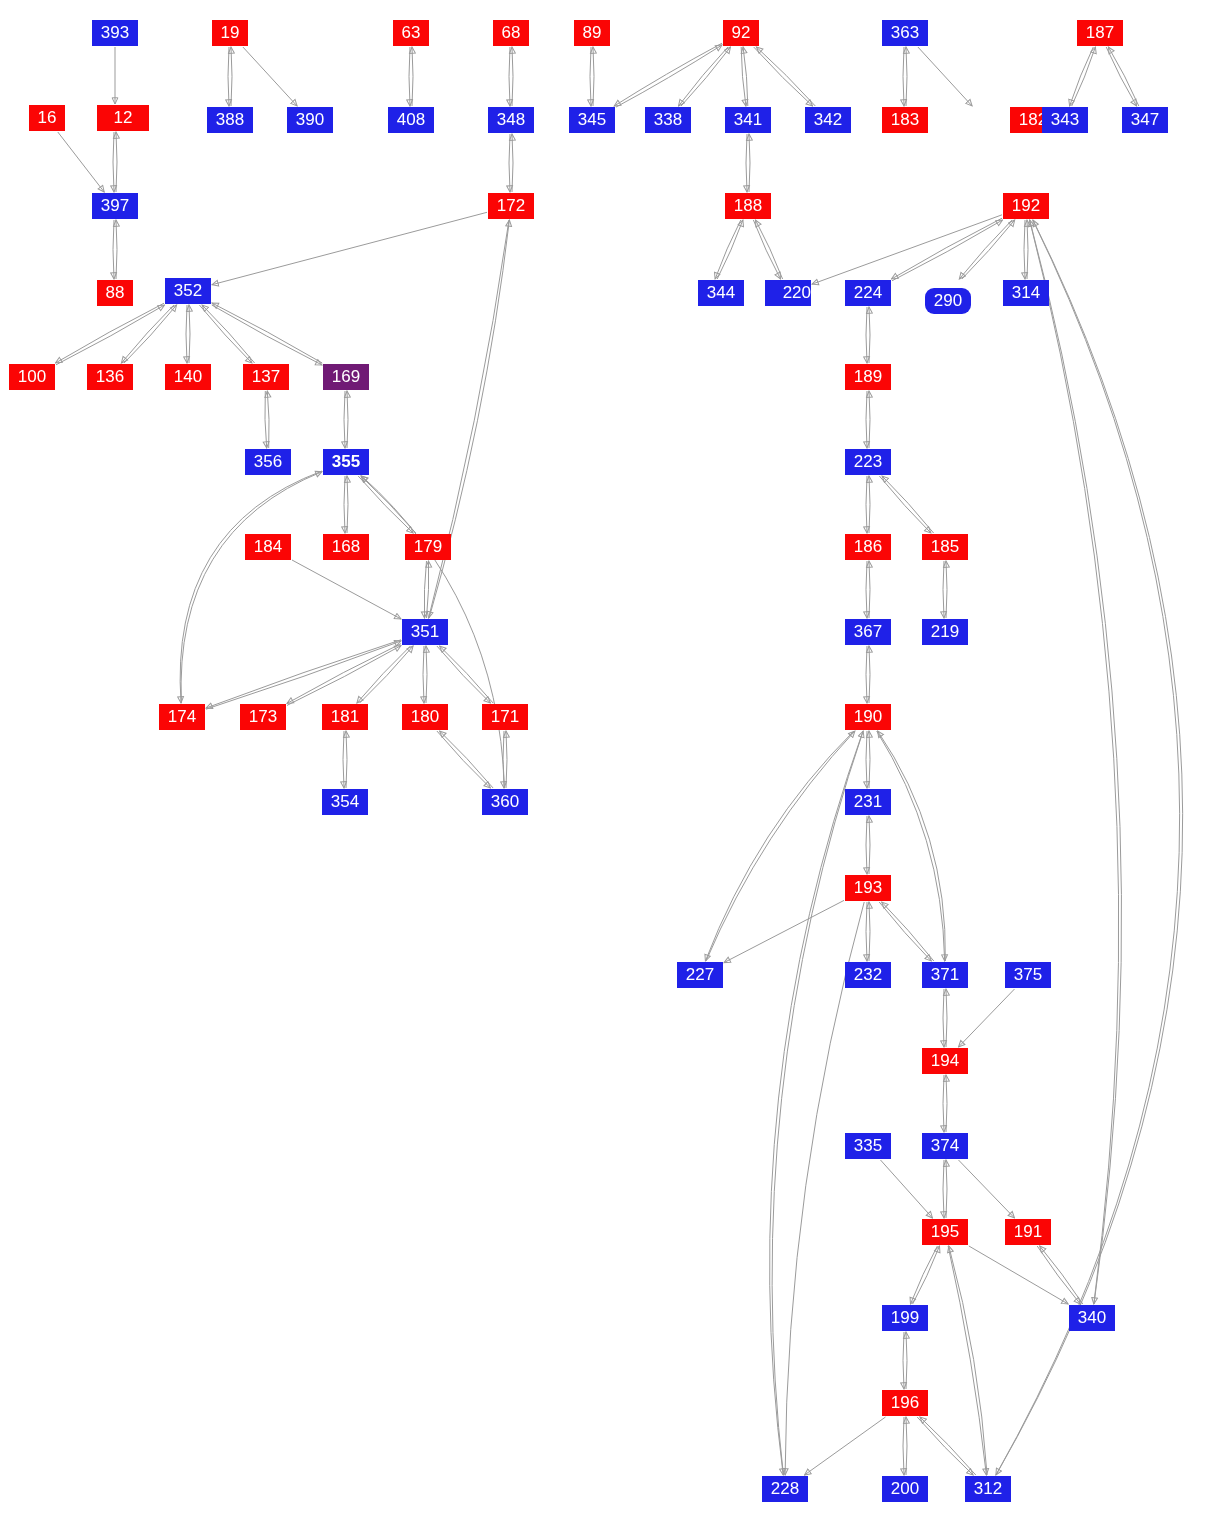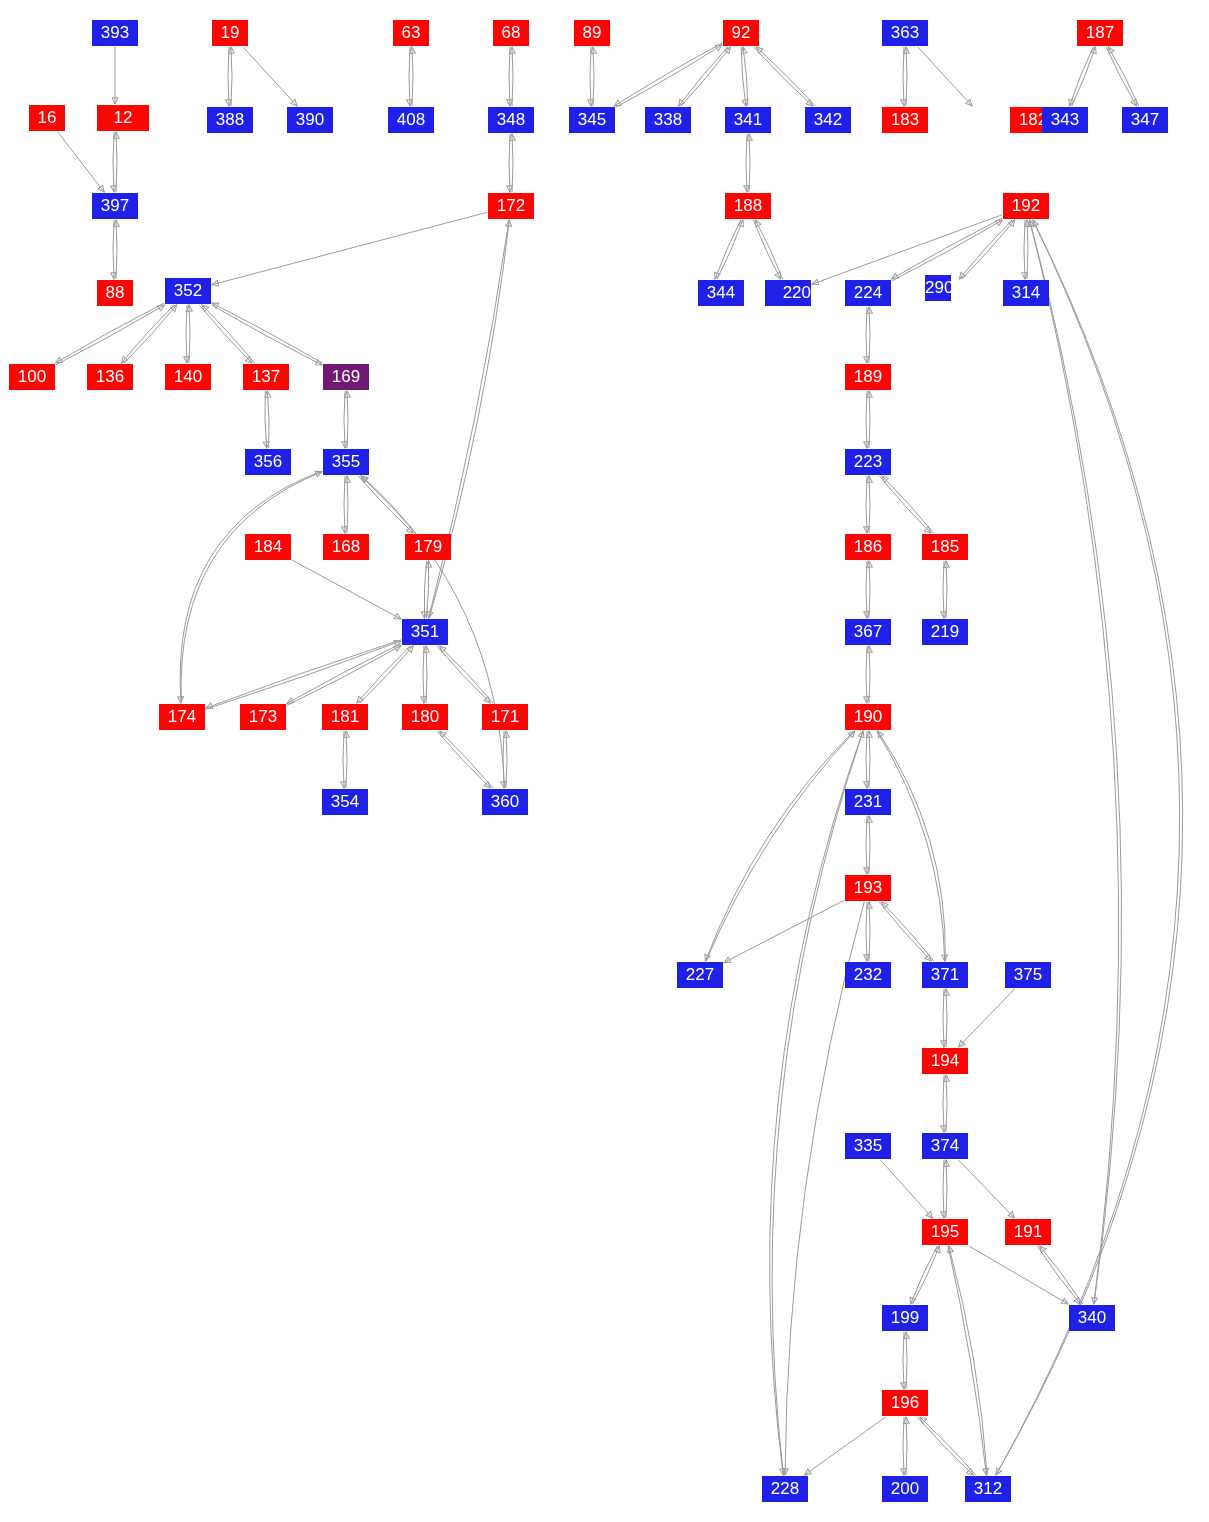--- a/index.html
+++ b/index.html
@@ -217,30 +217,30 @@
       <div class="node" style="background: rgb(31, 33, 232); width: 46px; left: 1122px; top: 107px;">347</div>
       <div class="node" style="background: rgb(31, 33, 232); width: 46px; left: 92px; top: 193px;">397</div>
       <div class="node" style="background: rgb(251, 5, 5); width: 46px; left: 488px; top: 193px;">172</div>
       <div class="node" style="background: rgb(251, 5, 5); width: 46px; left: 725px; top: 193px;">188</div>
       <div class="node" style="background: rgb(251, 5, 5); width: 46px; left: 1003px; top: 193px;">192</div>
       <div class="node" style="background: rgb(251, 5, 5); width: 36px; left: 97px; top: 280px;">88</div>
       <div class="node" style="background: rgb(31, 33, 232); width: 46px; left: 165px; top: 278px;">352</div>
       <div class="node" style="background: rgb(31, 33, 232); width: 46px; left: 687px; top: 280px; margin-left: 11px;">344</div>
       <div class="node" style="background: rgb(31, 33, 232); width: 46px; left: 765px; top: 280px; text-align: right;">220</div>
       <div class="node" style="background: rgb(31, 33, 232); width: 46px; left: 845px; top: 280px;">224</div>
-      <div class="node" style="background: rgb(31, 33, 232); width: 26px; left: 925px; top: 275px;">290</div>
+      <div class="node" style="background: rgb(31, 33, 232); width: 46px; left: 925px; top: 288px; border-radius: 9px;">290</div>
       <div class="node" style="background: rgb(31, 33, 232); width: 46px; left: 1003px; top: 280px;">314</div>
       <div class="node" style="background: rgb(251, 5, 5); width: 46px; left: 9px; top: 364px;">100</div>
       <div class="node" style="background: rgb(251, 5, 5); width: 46px; left: 87px; top: 364px;">136</div>
       <div class="node" style="background: rgb(251, 5, 5); width: 46px; left: 165px; top: 364px;">140</div>
       <div class="node" style="background: rgb(251, 5, 5); width: 46px; left: 243px; top: 364px;">137</div>
       <div class="node" style="background: #701a75; width: 46px; left: 323px; top: 364px;">169</div>
       <div class="node" style="background: rgb(251, 5, 5); width: 46px; left: 845px; top: 364px;">189</div>
       <div class="node" style="background: rgb(31, 33, 232); width: 46px; left: 245px; top: 449px;">356</div>
-      <div class="node" style="background: rgb(31, 33, 232); width: 46px; left: 323px; top: 449px;">355</div>
+      <div class="node" style="background: rgb(31, 33, 232); width: 46px; left: 323px; top: 449px; font-weight: bold;">355</div>
       <div class="node" style="background: rgb(31, 33, 232); width: 46px; left: 845px; top: 449px;">223</div>
       <div class="node" style="background: rgb(251, 5, 5); width: 46px; left: 245px; top: 534px;">184</div>
       <div class="node" style="background: rgb(251, 5, 5); width: 46px; left: 323px; top: 534px;">168</div>
       <div class="node" style="background: rgb(251, 5, 5); width: 46px; left: 405px; top: 534px;">179</div>
       <div class="node" style="background: rgb(251, 5, 5); width: 46px; left: 845px; top: 534px;">186</div>
       <div class="node" style="background: rgb(251, 5, 5); width: 46px; left: 922px; top: 534px;">185</div>
       <div class="node" style="background: rgb(31, 33, 232); width: 46px; left: 402px; top: 619px;">351</div>
       <div class="node" style="background: rgb(31, 33, 232); width: 46px; left: 845px; top: 619px;">367</div>
       <div class="node" style="background: rgb(31, 33, 232); width: 46px; left: 922px; top: 619px;">219</div>
       <div class="node" style="background: rgb(251, 5, 5); width: 46px; left: 159px; top: 704px;">174</div>

